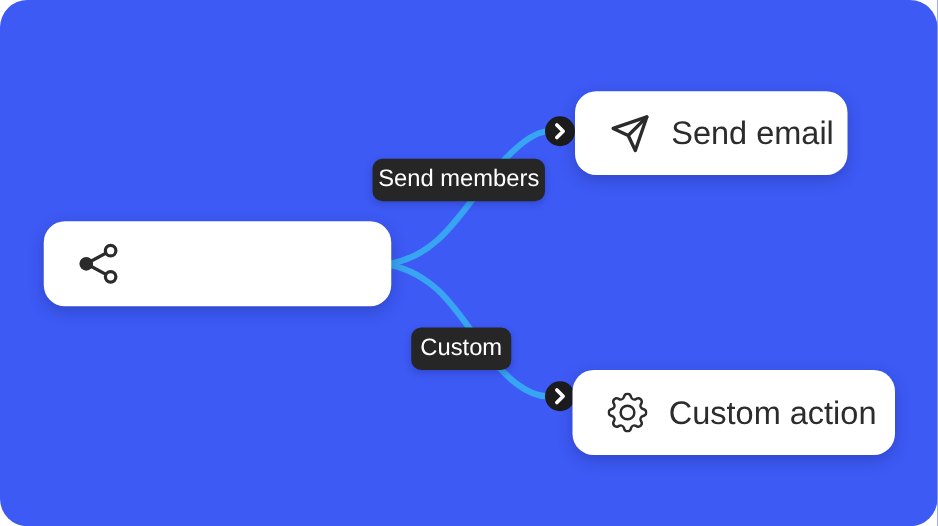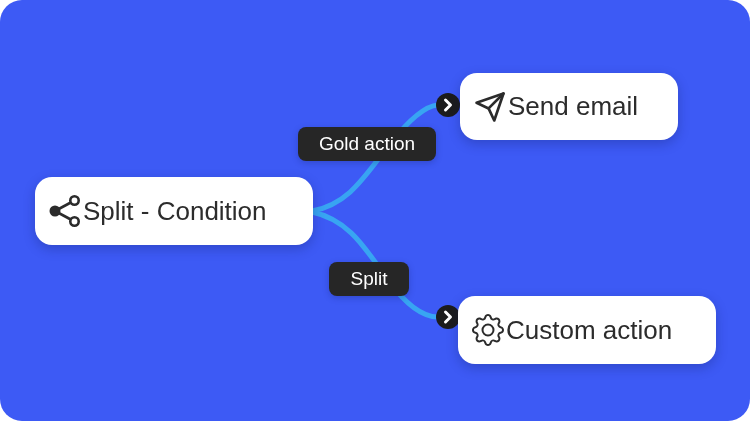--- a/index.html
+++ b/index.html
@@ -30,21 +30,22 @@
   }
   .connectors path{
     fill:none;
     stroke:var(--connector);
     stroke-width:5;
     stroke-linecap:round;
   }
   .node{
     position:absolute;
     display:flex;align-items:center;
-    padding-left:12px;
+    gap:15px;
+    padding-left:26px;
     background:var(--node-bg);
     border-radius:17px;
     box-shadow:0 4px 12px rgba(15,25,90,.28);
     cursor:pointer;
     text-align:center;
   }
   .node .label{
     font-size:26px;
     color:var(--node-text);
     white-space:nowrap;
@@ -94,29 +95,28 @@
   <div class="node node-split">
     <span class="icon">
       <svg width="36" height="40" viewBox="0 0 36 40" xmlns="http://www.w3.org/2000/svg">
         <line x1="8" y1="20" x2="27.5" y2="9.5" stroke="#2B2B2B" stroke-width="2.6"></line>
         <line x1="8" y1="20" x2="27.5" y2="30.5" stroke="#2B2B2B" stroke-width="2.6"></line>
         <circle cx="8" cy="20" r="5.5" fill="#2B2B2B"></circle>
         <circle cx="27.5" cy="9.5" r="4.2" fill="#FFFFFF" stroke="#2B2B2B" stroke-width="2.6"></circle>
         <circle cx="27.5" cy="30.5" r="4.2" fill="#FFFFFF" stroke="#2B2B2B" stroke-width="2.6"></circle>
       </svg>
     </span>
-    <span class="label">Split - Condition</span>
   </div>
 
   <div class="badge badge-gold">
-    <span>Gold action</span>
+    <span>Send members</span>
   </div>
 
   <div class="badge badge-others">
-    <span>Split</span>
+    <span>Custom</span>
   </div>
 
   <div class="port port-gold">
     <svg width="24" height="24" viewBox="0 0 24 24" xmlns="http://www.w3.org/2000/svg">
       <polyline points="9.5,7 14.5,12 9.5,17" fill="none" stroke="var(--port-chevron)" stroke-width="3" stroke-linecap="round" stroke-linejoin="round"></polyline>
     </svg>
   </div>
 
   <div class="port port-others">
     <svg width="24" height="24" viewBox="0 0 24 24" xmlns="http://www.w3.org/2000/svg">

